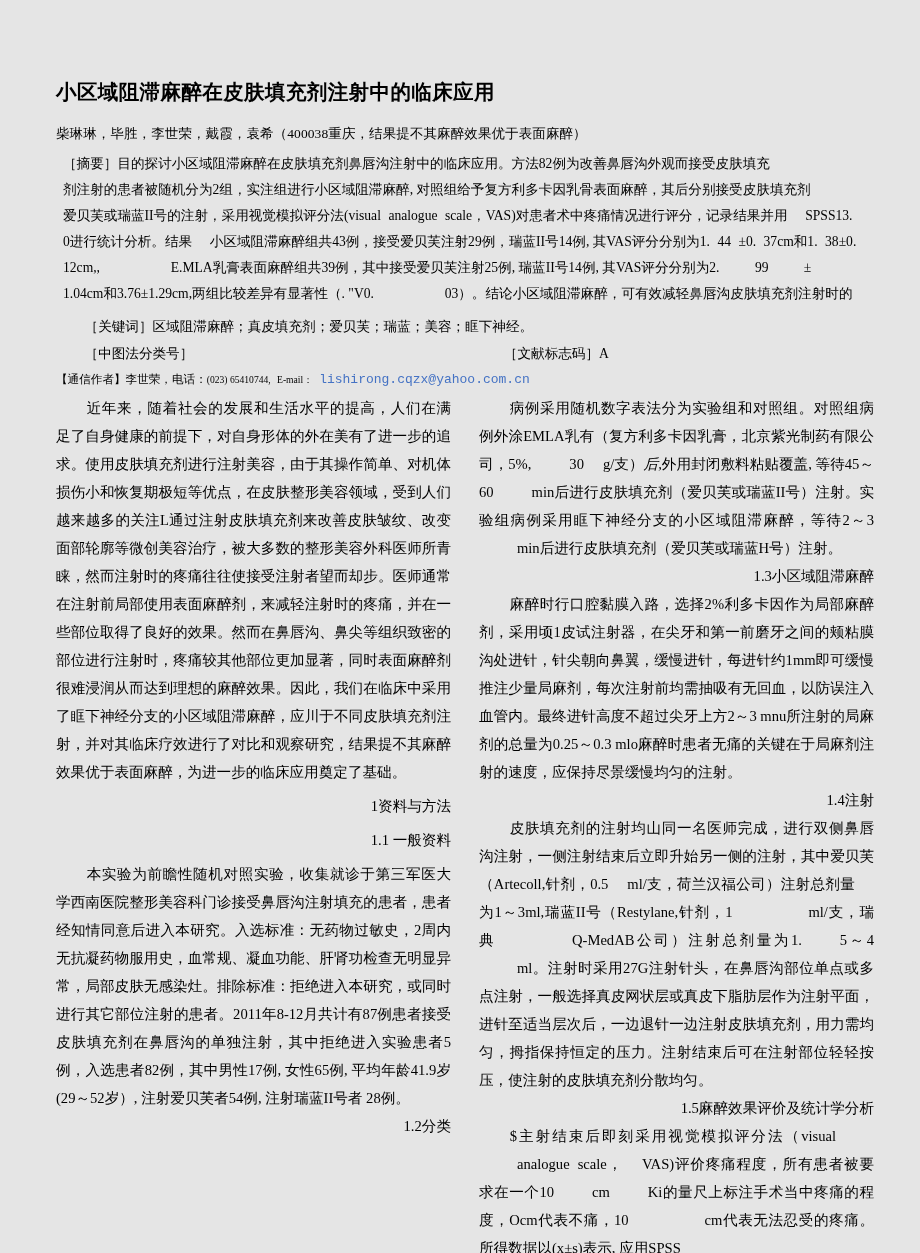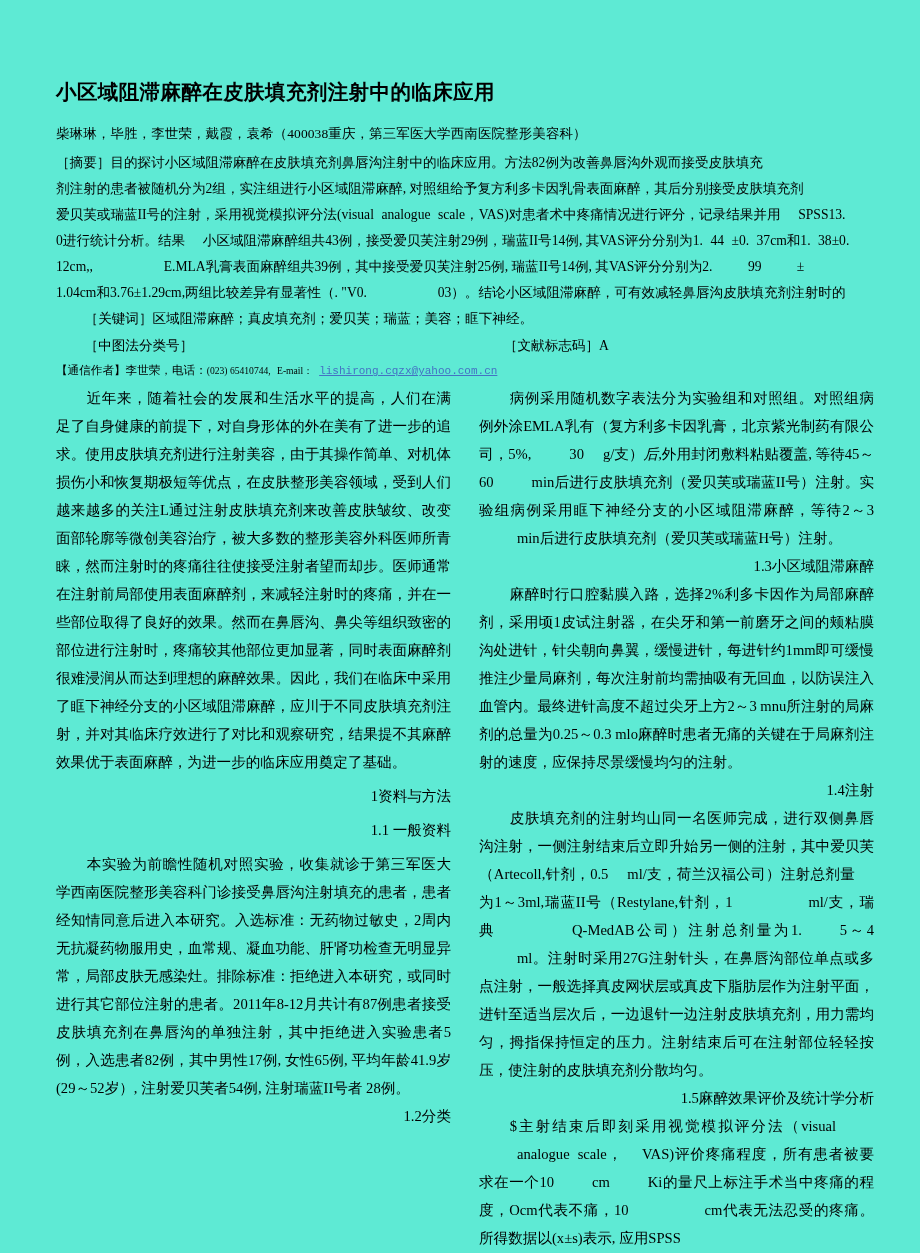--- a/index.html
+++ b/index.html
@@ -9,21 +9,21 @@
     background: #ffffff;
   }
   body {
     font-family: "Liberation Serif", "DejaVu Serif", serif;
     color: #000000;
   }
   .page {
     position: relative;
     width: 920px;
     height: 1253px;
-    background: #5eead4;
+    background: #e5e5e5;
     overflow: hidden;
     box-sizing: border-box;
     padding: 0;
   }
   .content {
     position: absolute;
     left: 56px;
     top: 78px;
     width: 818px;
   }
@@ -45,21 +45,21 @@
     line-height: 1.5;
     margin: 0 0 6px 0;
     letter-spacing: 0.1px;
   }
 
   
   .abstract {
     font-size: 13.6px;
     line-height: 1.92;
     text-align: justify;
-    margin: 0;
+    margin: 7px;
   }
   .abstract p {
     margin: 0;
     text-indent: 0;
   }
   .abs-first {
     text-indent: 2.1em;
   }
   .kw-line {
     font-size: 13.6px;
@@ -83,24 +83,23 @@
     font-size: 11.6px;
     line-height: 1.5;
     margin: 3px 0 4px 0;
     white-space: nowrap;
   }
   .corresp .small {
     font-size: 9.6px;
     font-family: Liberation Serif, serif;
   }
   .corresp .mail {
-    font-size: 11px;
+    font-size: 13px;
     font-family: "Liberation Mono", "DejaVu Sans Mono", monospace;
     color: #4472c4;
-    text-decoration: underline;
   }
 
   
   .columns {
     display: flex;
     gap: 28px;
     margin-top: 2px;
   }
   .col {
     width: 395px;
@@ -132,21 +131,21 @@
   .ital { font-style: italic; }
 </style>
 </head>
 <body>
 
 <div class="page">
   <div class="content">
 
     <h1 class="doc-title">小区域阻滞麻醉在皮肤填充剂注射中的临床应用</h1>
 
-    <p class="authors">柴琳琳，毕胜，李世荣，戴霞，袁希（400038重庆，第三军医大学西南医院整形美容科）</p>
+    <p class="authors">柴琳琳，毕胜，李世荣，戴霞，袁希（400038重庆，结果提不其麻醉效果优于表面麻醉）</p>
 
     <div class="abstract">
       <p class="abs-first">［摘要］目的探讨小区域阻滞麻醉在皮肤填充剂鼻唇沟注射中的临床应用。方法82例为改善鼻唇沟外观而接受皮肤填充</p>
       <p>剂注射的患者被随机分为2组，实注组进行小区域阻滞麻醉, 对照组给予复方利多卡因乳骨表面麻醉，其后分别接受皮肤填充剂</p>
       <p>
         <span>爱贝芙或瑞蓝II号的注射，采用视觉模拟评分法(visual</span><span class="tiny-space"></span><span>analogue</span><span class="tiny-space"></span><span>scale，VAS)对患者术中疼痛情况进行评分，记录结果并用</span><span class="mid-space"></span><span>SPSS13.</span>
       </p>
       <p>
         <span>0进行统计分析。结果</span><span class="mid-space"></span><span>小区域阻滞麻醉组共43例，接受爱贝芙注射29例，瑞蓝II号14例, 其VAS评分分别为1.</span><span class="tiny-space"></span><span>44</span><span class="tiny-space"></span><span>±0.</span><span class="tiny-space"></span><span>37cm和1.</span><span class="tiny-space"></span><span>38±0.</span>
       </p>

